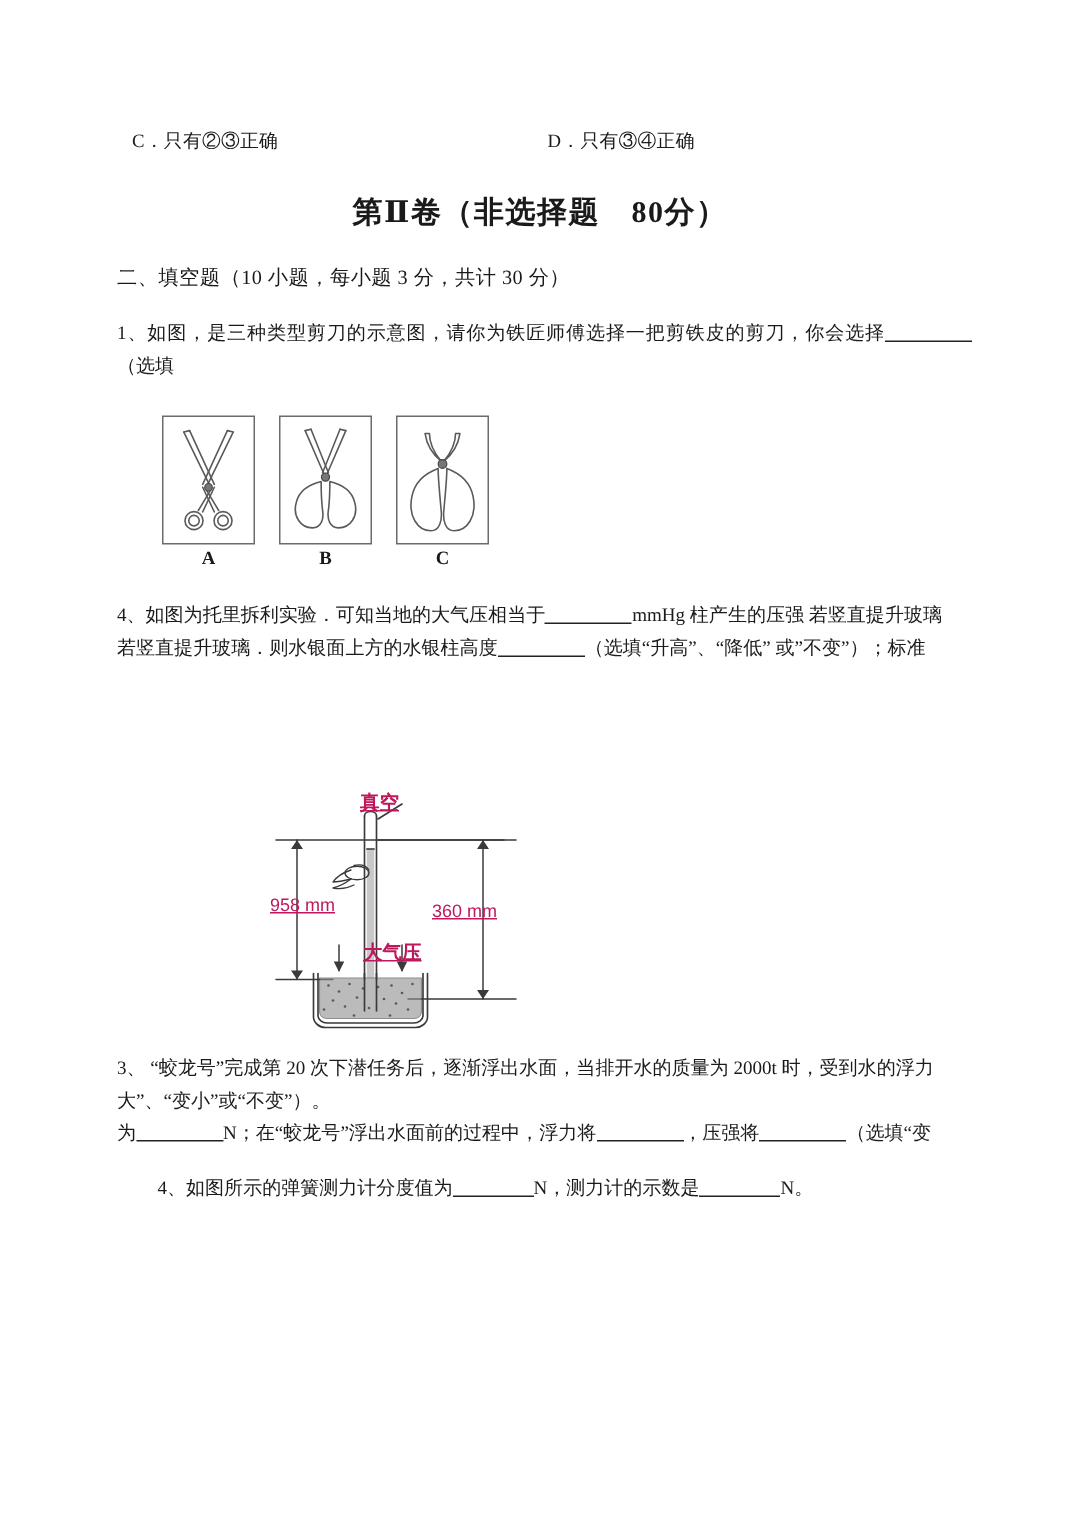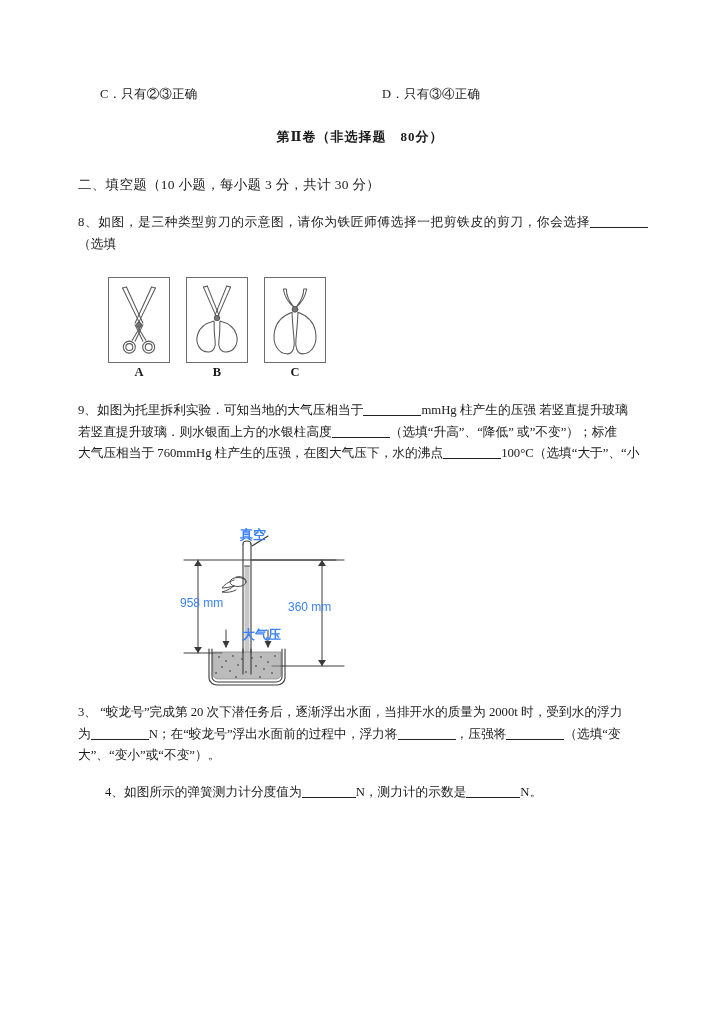--- a/index.html
+++ b/index.html
@@ -33,31 +33,31 @@
   
   .choice-row {
     position: absolute;
     top: 86px;
     left: 0;
     width: 576px;
     height: 20px;
     font-size: 12.5px;
     letter-spacing: 0.2px;
   }
-  .choice-c { position: absolute; left: 28px; top: 0; white-space: nowrap; }
-  .choice-d { position: absolute; left: 310px; top: 0; white-space: nowrap; }
+  .choice-c { position: absolute; left: 16px; top: 0; white-space: nowrap; }
+  .choice-d { position: absolute; left: 293px; top: 0; white-space: nowrap; }
 
   
   .section-title {
     position: absolute;
     top: 128px;
     left: 0;
     width: 576px;
     text-align: center;
-    font-size: 13px;
+    font-size: 20px;
     font-weight: bold;
     letter-spacing: 1px;
   }
 
   
   .part-heading {
     position: absolute;
     top: 176px;
     left: 6px;
     font-size: 13.5px;
@@ -127,22 +127,23 @@
     position: absolute;
     top: 522px;
     left: 104px;
     width: 260px;
     height: 170px;
   }
   .bar-label {
     position: absolute;
     font-size: 12px;
     font-family: "Liberation Sans", sans-serif;
-    color: #3b82f6;
+    color: #be185d;
     white-space: nowrap;
+    text-decoration: underline;
   }
   .bar-label.cn {
     font-family: "Liberation Serif", serif;
     font-weight: bold;
     font-size: 13px;
   }
   .lbl-vacuum { left: 64px; top: 4px; }
   .lbl-755 { left: 4px; top: 74px; }
   .lbl-760 { left: 112px; top: 78px; }
   .lbl-atm { left: 66px; top: 104px; }
@@ -156,21 +157,21 @@
     <div class="choice-row">
       <span class="choice-c">C．只有②③正确</span>
       <span class="choice-d">D．只有③④正确</span>
     </div>
 
     <div class="section-title">第Ⅱ卷（非选择题　80分）</div>
 
     <div class="part-heading">二、填空题（10 小题，每小题 3 分，共计 30 分）</div>
 
     <div class="q q1">
-      <p><span>8、如图，是三种类型剪刀的示意图，请你为铁匠师傅选择一把剪铁皮的剪刀，你会选择</span><span class="blank blank-w1"></span><span>（选填</span></p>
+      <p><span>1、如图，是三种类型剪刀的示意图，请你为铁匠师傅选择一把剪铁皮的剪刀，你会选择</span><span class="blank blank-w1"></span><span>（选填</span></p>
     </div>
 
     <div class="fig-scissors">
 
       <div class="sc-box b1">
         <svg width="100%" height="100%" viewBox="0 0 62 86">
           <g fill="none" stroke="#5a5a5a" stroke-width="1.1" stroke-linecap="round" stroke-linejoin="round">
 
             <path d="M14 10 L32 47 M18 9 L35 46"></path>
             <path d="M14 10 L18 9"></path>
@@ -222,23 +223,22 @@
           </g>
         </svg>
       </div>
 
       <div class="sc-label l1">A</div>
       <div class="sc-label l2">B</div>
       <div class="sc-label l3">C</div>
     </div>
 
     <div class="q q2">
-      <p><span>9、如图为托里拆利实验．可知当地的大气压相当于</span><span class="blank blank-w1"></span><span>mmHg 柱产生的压强 若竖直提升玻璃</span></p>
+      <p><span>4、如图为托里拆利实验．可知当地的大气压相当于</span><span class="blank blank-w1"></span><span>mmHg 柱产生的压强 若竖直提升玻璃</span></p>
       <p><span>若竖直提升玻璃．则水银面上方的水银柱高度</span><span class="blank blank-w1"></span><span>（选填“升高”、“降低” 或”不变”）；标准</span></p>
-      <p><span>大气压相当于 760mmHg 柱产生的压强，在图大气压下，水的沸点</span><span class="blank blank-w1"></span><span>100°C（选填“大于”、“小</span></p>
     </div>
 
     <div class="fig-barometer">
       <svg width="260" height="170" viewBox="0 0 260 170">
         <g fill="none" stroke="#3a3a3a" stroke-width="1.1" stroke-linecap="round" stroke-linejoin="round">
 
           <line x1="67" y1="22" x2="67" y2="131"></line>
           <line x1="75" y1="22" x2="75" y2="131"></line>
           <path d="M67 22 C67 18 75 18 75 22"></path>
 
@@ -305,22 +305,22 @@
       </svg>
 
       <div class="bar-label cn lbl-vacuum">真空</div>
       <div class="bar-label lbl-755">958 mm</div>
       <div class="bar-label lbl-760">360 mm</div>
       <div class="bar-label cn lbl-atm">大气压</div>
     </div>
 
     <div class="q q3">
       <p><span>3、 “蛟龙号”完成第 20 次下潜任务后，逐渐浮出水面，当排开水的质量为 2000t 时，受到水的浮力</span></p>
+      <p><span>大”、“变小”或“不变”）。</span></p>
       <p><span>为</span><span class="blank blank-w1"></span><span>N；在“蛟龙号”浮出水面前的过程中，浮力将</span><span class="blank blank-w1"></span><span>，压强将</span><span class="blank blank-w1"></span><span>（选填“变</span></p>
-      <p><span>大”、“变小”或“不变”）。</span></p>
     </div>
 
     <div class="q q4">
       <p><span>4、如图所示的弹簧测力计分度值为</span><span class="blank blank-w2"></span><span>N，测力计的示数是</span><span class="blank blank-w2"></span><span>N。</span></p>
     </div>
 
   </div>
 </div>
 
 </body></html>

